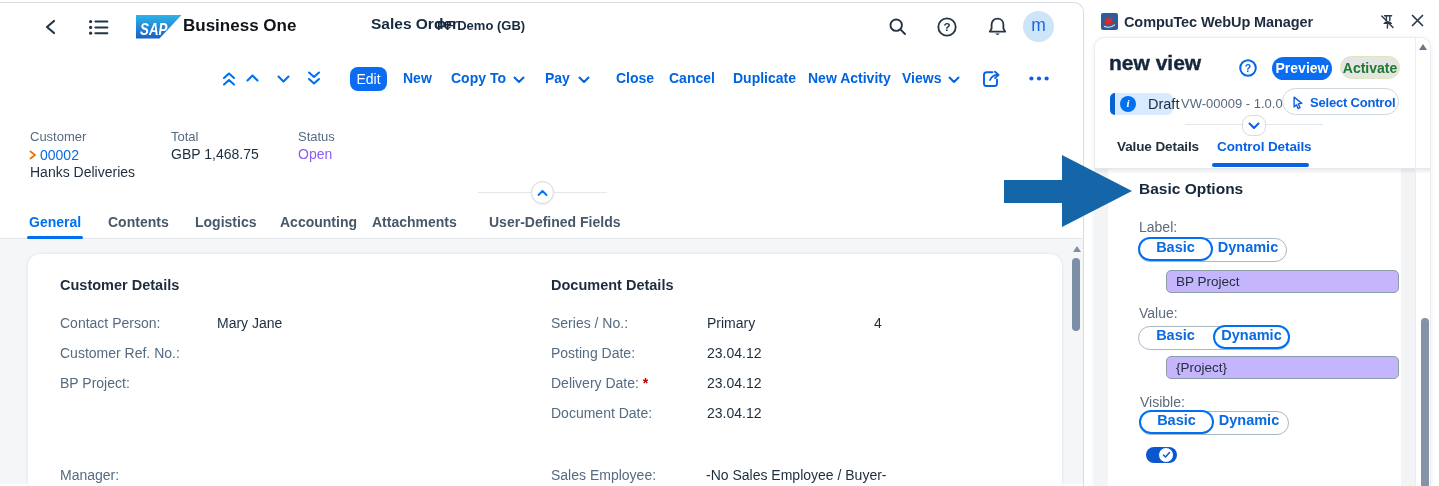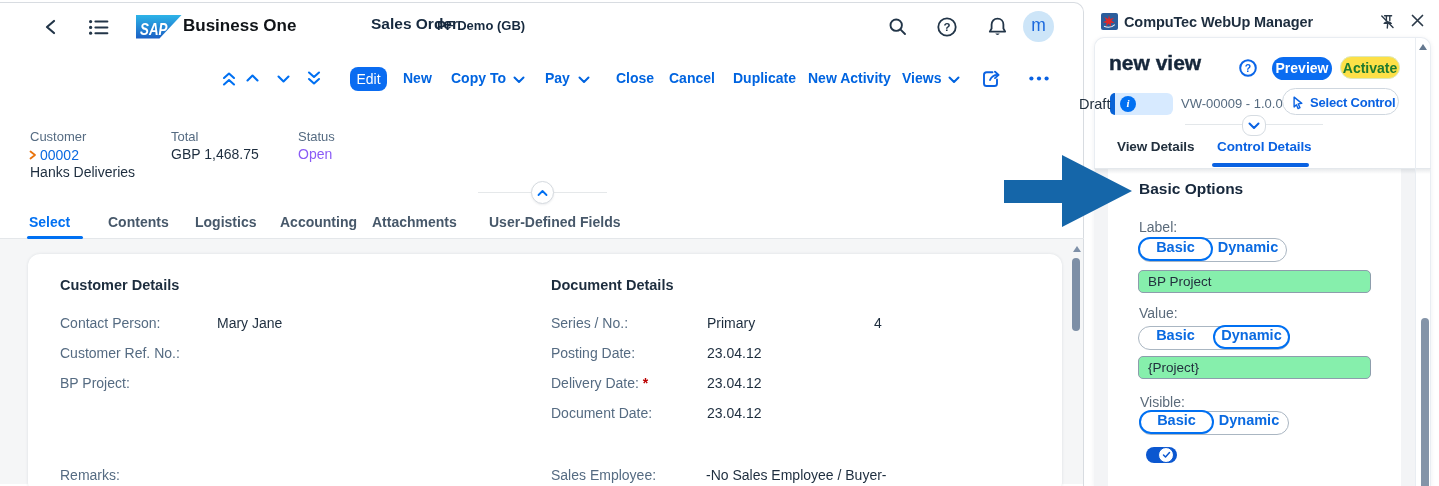--- a/index.html
+++ b/index.html
@@ -37,22 +37,22 @@
   #pcontent { position:absolute; left:1094px; top:169px; width:321px; height:317px;
     background:#f3f4f6; }
   #pinner { position:absolute; left:1108px; top:169px; width:293px; height:317px; background:#fff; }
 
   .plabel { position:absolute; color:#5b6b7b; font-size:14px; }
   .seg { position:absolute; height:24px; background:#fff; border:1px solid #aab6c2;
     border-radius:12px; }
   .segsel { position:absolute; top:-1px; height:24px; background:#fff;
     border:2px solid #0070f2; border-radius:12px; }
   .segtxt { position:absolute; font-size:14.5px; font-weight:700; color:#0a6ae1; top:2.5px; }
-  .pinput { position:absolute; height:23px; background:#86efac; border:1px solid #8d9dac;
-    border-radius:5px; font-size:13.5px; color:#22303e; line-height:21px; padding-left:9px; font-family:"Liberation Sans", sans-serif; }
+  .pinput { position:absolute; height:23px; background:#c4b5fd; border:1px solid #8d9dac;
+    border-radius:5px; font-size:13.5px; color:#22303e; line-height:21px; padding-left:9px; font-family:"Liberation Sans", sans-serif;margin-left:28px; }
 </style>
 </head>
 <body>
 <div id="stage">
 
   <div id="mainapp"></div>
 
   <svg class="abs" style="left:44px; top:19px;" width="14" height="16" viewBox="0 0 14 16">
     <path d="M10 2 L3 8 L10 14" fill="none" stroke="#223548" stroke-width="2.2" stroke-linecap="round" stroke-linejoin="round"></path>
   </svg>
@@ -149,38 +149,38 @@
   <div class="abs" style="left:171px; top:146px; font-size:14px; color:#1d2d3e;">GBP 1,468.75</div>
   <div class="abs toplabel" style="left:298px; top:129px;">Status</div>
   <div class="abs" style="left:298px; top:146px; font-size:14px; color:#8b5cf6;">Open</div>
 
   <div class="abs" style="left:478px; top:192px; width:129px; height:1px; background:#e5e8ea;"></div>
   <div class="abs" style="left:531px; top:181px; width:23px; height:23px; background:#fff; border:1px solid #d5dadf; border-radius:50%; box-shadow:0 1px 2px rgba(34,54,73,0.08);"></div>
   <svg class="abs" style="left:537px; top:189px;" width="11" height="8" viewBox="0 0 11 8">
     <path d="M1.5 6 L5.5 2 L9.5 6" fill="none" stroke="#0070f2" stroke-width="1.8" stroke-linecap="round" stroke-linejoin="round"></path>
   </svg>
 
-  <div class="tab" style="left:29px; color:#0070f2;">Select</div>
+  <div class="tab" style="left:29px; color:#0070f2;">General</div>
   <div class="tab" style="left:108px;">Contents</div>
   <div class="tab" style="left:195px;">Logistics</div>
   <div class="tab" style="left:280px;">Accounting</div>
   <div class="tab" style="left:372px;">Attachments</div>
   <div class="tab" style="left:489px;">User-Defined Fields</div>
   <div class="abs" style="left:0; top:238px; width:1084px; height:1px; background:#e4e7ea;"></div>
   <div class="abs" style="left:27px; top:236px; width:56px; height:3px; background:#0070f2; border-radius:2px;"></div>
 
   <div id="contentbg"></div>
   <div id="maincard"></div>
 
   <div class="fhead" style="left:60px; top:276.5px;">Customer Details</div>
   <div class="flabel" style="left:60px; top:314.5px;">Contact Person:</div>
   <div class="fvalue" style="left:217px; top:314.5px;">Mary Jane</div>
   <div class="flabel" style="left:60px; top:344.5px;">Customer Ref. No.:</div>
   <div class="flabel" style="left:60px; top:374.5px;">BP Project:</div>
-  <div class="flabel" style="left:60px; top:466.5px;">Remarks:</div>
+  <div class="flabel" style="left:60px; top:466.5px;">Manager:</div>
 
   <div class="fhead" style="left:551px; top:276.5px;">Document Details</div>
   <div class="flabel" style="left:551px; top:314.5px;">Series / No.:</div>
   <div class="fvalue" style="left:707px; top:314.5px;">Primary</div>
   <div class="fvalue" style="left:874px; top:314.5px;">4</div>
   <div class="flabel" style="left:551px; top:344.5px;">Posting Date:</div>
   <div class="fvalue" style="left:707px; top:344.5px;">23.04.12</div>
   <div class="flabel" style="left:551px; top:374.5px;">Delivery Date:<span style="color:#b00; font-weight:700;">&nbsp;*</span></div>
   <div class="fvalue" style="left:707px; top:374.5px;">23.04.12</div>
   <div class="flabel" style="left:551px; top:404.5px;">Document Date:</div>
@@ -211,41 +211,41 @@
   <div id="pcontent"></div>
   <div id="pinner"></div>
   <div class="abs" style="left:1095px; top:169px; width:335px; height:5px; background:linear-gradient(rgba(34,54,73,0.10), rgba(34,54,73,0));"></div>
 
   <div class="abs" style="left:1109px; top:51px; font-size:21px; font-weight:700; color:#16273b; -webkit-text-stroke:0.4px #16273b;">new view</div>
   <svg class="abs" style="left:1239px; top:59px;" width="18" height="18" viewBox="0 0 18 18">
     <circle cx="9" cy="9" r="7.8" fill="none" stroke="#0a65e8" stroke-width="2"></circle>
     <text x="9" y="13" text-anchor="middle" font-family="Liberation Sans" font-size="10.5" font-weight="bold" fill="#0a65e8">?</text>
   </svg>
   <div class="abs" style="left:1272px; top:57px; width:60px; height:23px; background:#0a6cf1; border-radius:11.5px; color:#fff; font-size:14px; font-weight:700; text-align:center; line-height:23px;">Preview</div>
-  <div class="abs" style="left:1340px; top:56px; width:60px; height:23px; background:#fde047; border:1px solid #dcE8bc; border-radius:11.5px; color:#1e7a2e; font-size:14px; font-weight:700; text-align:center; line-height:22px;">Activate</div>
+  <div class="abs" style="left:1340px; top:56px; width:60px; height:23px; background:#e5e5e5; border:1px solid #dcE8bc; border-radius:11.5px; color:#1e7a2e; font-size:14px; font-weight:700; text-align:center; line-height:22px;">Activate</div>
 
   <div class="abs" style="left:1110px; top:93px; width:63px; height:22px; background:#d7eaff; border-radius:6px;"></div>
   <div class="abs" style="left:1110px; top:93px; width:5px; height:22px; background:#0862d6; border-radius:6px 0 0 6px;"></div>
   <div class="abs" style="left:1120px; top:96px; width:16px; height:16px; background:#0070f2; border-radius:50%;"></div>
   <div class="abs" style="left:1120px; top:97px; width:16px; text-align:center; font-size:11px; font-weight:700; color:#fff; font-family:'Liberation Serif',serif; font-style:italic;">i</div>
-  <div class="abs" style="left:1079px; top:96px; font-size:14.5px; color:#22303e;">Draft</div>
+  <div class="abs" style="left:1148px; top:96px; font-size:14.5px; color:#22303e;">Draft</div>
   <div class="abs" style="left:1181px; top:95.5px; font-size:13px; color:#556a7f;">VW-00009 - 1.0.0</div>
   <div class="abs" style="left:1282px; top:88px; width:117px; height:27px; background:#fff; border:1px solid #cfd7df; border-radius:13.5px;"></div>
   <svg class="abs" style="left:1293px; top:96px;" width="11" height="14" viewBox="0 0 11 14">
     <path d="M1.1 1.1 L8.8 7.4 L5.2 7.9 L7.0 11.7 L5.1 12.6 L3.4 8.8 L1.1 10.9 Z" fill="#fff" stroke="#0a62e2" stroke-width="1.4" stroke-linejoin="round"></path>
   </svg>
   <div class="abs" style="left:1310px; top:95px; font-size:13px; letter-spacing:-0.2px; font-weight:700; color:#0a62e2;">Select Control</div>
 
   <div class="abs" style="left:1185px; top:124px; width:138px; height:1px; background:#e3e7ea;"></div>
   <div class="abs" style="left:1242px; top:115px; width:24px; height:21px; background:#fff; border:1px solid #d6dce2; border-radius:9px;"></div>
   <svg class="abs" style="left:1248px; top:122px;" width="12" height="8" viewBox="0 0 12 8">
     <path d="M1.5 1.5 L6 6 L10.5 1.5" fill="none" stroke="#0a62e2" stroke-width="2" stroke-linecap="round" stroke-linejoin="round"></path>
   </svg>
 
-  <div class="abs" style="left:1117px; top:139px; font-size:13.5px; letter-spacing:-0.1px; font-weight:700; color:#22303e;">View Details</div>
+  <div class="abs" style="left:1117px; top:139px; font-size:13.5px; letter-spacing:-0.1px; font-weight:700; color:#22303e;">Value Details</div>
   <div class="abs" style="left:1217px; top:139px; font-size:13.5px; letter-spacing:-0.1px; font-weight:700; color:#0a62e2;">Control Details</div>
   <div class="abs" style="left:1094px; top:168px; width:337px; height:1px; background:#e4e8ec;"></div>
   <div class="abs" style="left:1212px; top:163px; width:97px; height:4px; background:#0a62e2; border-radius:2px;"></div>
 
   <div class="abs" style="left:1139px; top:180px; font-size:15.5px; font-weight:700; color:#16273b;">Basic Options</div>
 
   <div class="plabel" style="left:1139px; top:218.5px;">Label:</div>
   <div class="seg" style="left:1138px; top:238px; width:149px;"></div>
   <div class="segsel" style="left:1138px; top:237px; width:75px;"></div>
   <div class="segtxt" style="left:1138px; top:239px; width:75px; text-align:center;">Basic</div>

